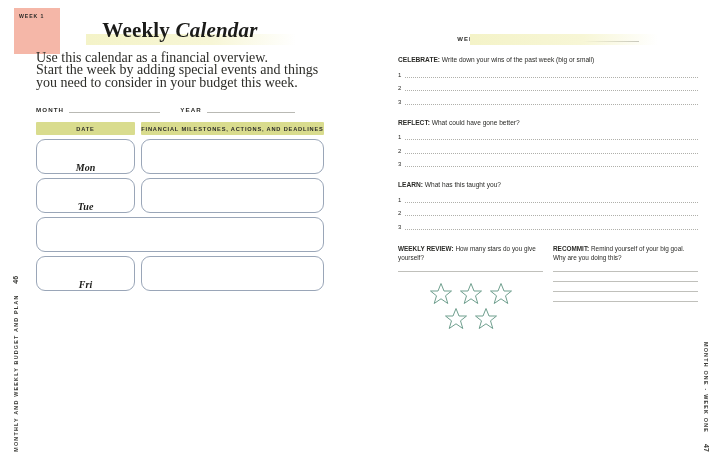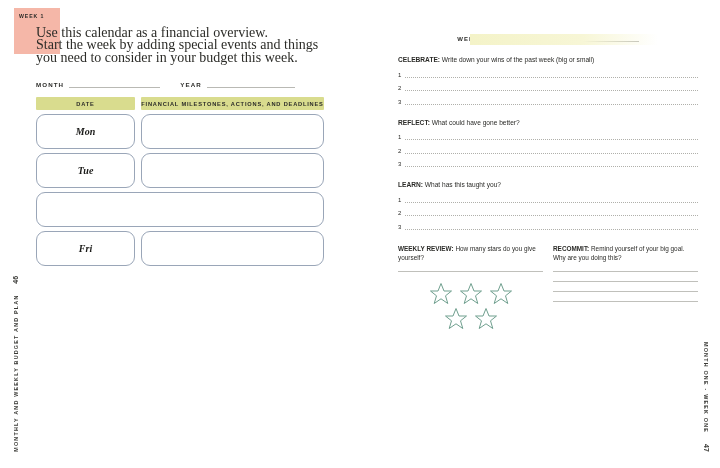--- a/index.html
+++ b/index.html
@@ -81,21 +81,21 @@
     font-size:5.7px; font-weight:bold; letter-spacing:.8px;
     display:flex; align-items:center; justify-content:center;
   }
   .th-date { width:99px; margin-right:6px; border-radius:1px; }
   .th-fin { flex:1; border-radius:1px; }
 
   .row { display:flex; margin-top:4px; }
   .day-box {
     width:99px; height:35px; margin-right:6px;
     border:1px solid #9aa6b8; border-radius:9px;
-    display:flex; align-items:center; justify-content:center;
+    display:flex; align-items:flex-end; justify-content:center;
     background:#fff;
   }
   .day-box span {
     font-family:"Liberation Serif", serif;
     font-style:italic; font-weight:bold; font-size:10px; color:#1b1b19;
   }
   .note-box {
     flex:1; height:35px;
     border:1px solid #9aa6b8; border-radius:9px; background:#fff;
   }
@@ -143,20 +143,24 @@
     <span>MONTHLY AND WEEKLY BUDGET AND PLAN</span>
     <span class="pg">46</span>
   </div>
   <div class="side-right">
     <span>MONTH ONE - WEEK ONE</span>
     <span class="pg">47</span>
   </div>
 
   <div class="col-left">
 
+    <div class="title-wrap">
+      <div class="hl" style="left:50px; right:28px; top:16px;"></div>
+      <div class="title"><span>Weekly </span><span class="ital">Calendar</span></div>
+    </div>
 
     <div class="subtitle" style="white-space:pre-line;">Use this calendar as a financial overview.
 Start the week by adding special events and things
 you need to consider in your budget this week.</div>
 
     <div class="my-row">
       <div class="my-item my-month">
         <span class="lbl">MONTH</span>
         <span class="ln"></span>
       </div>

